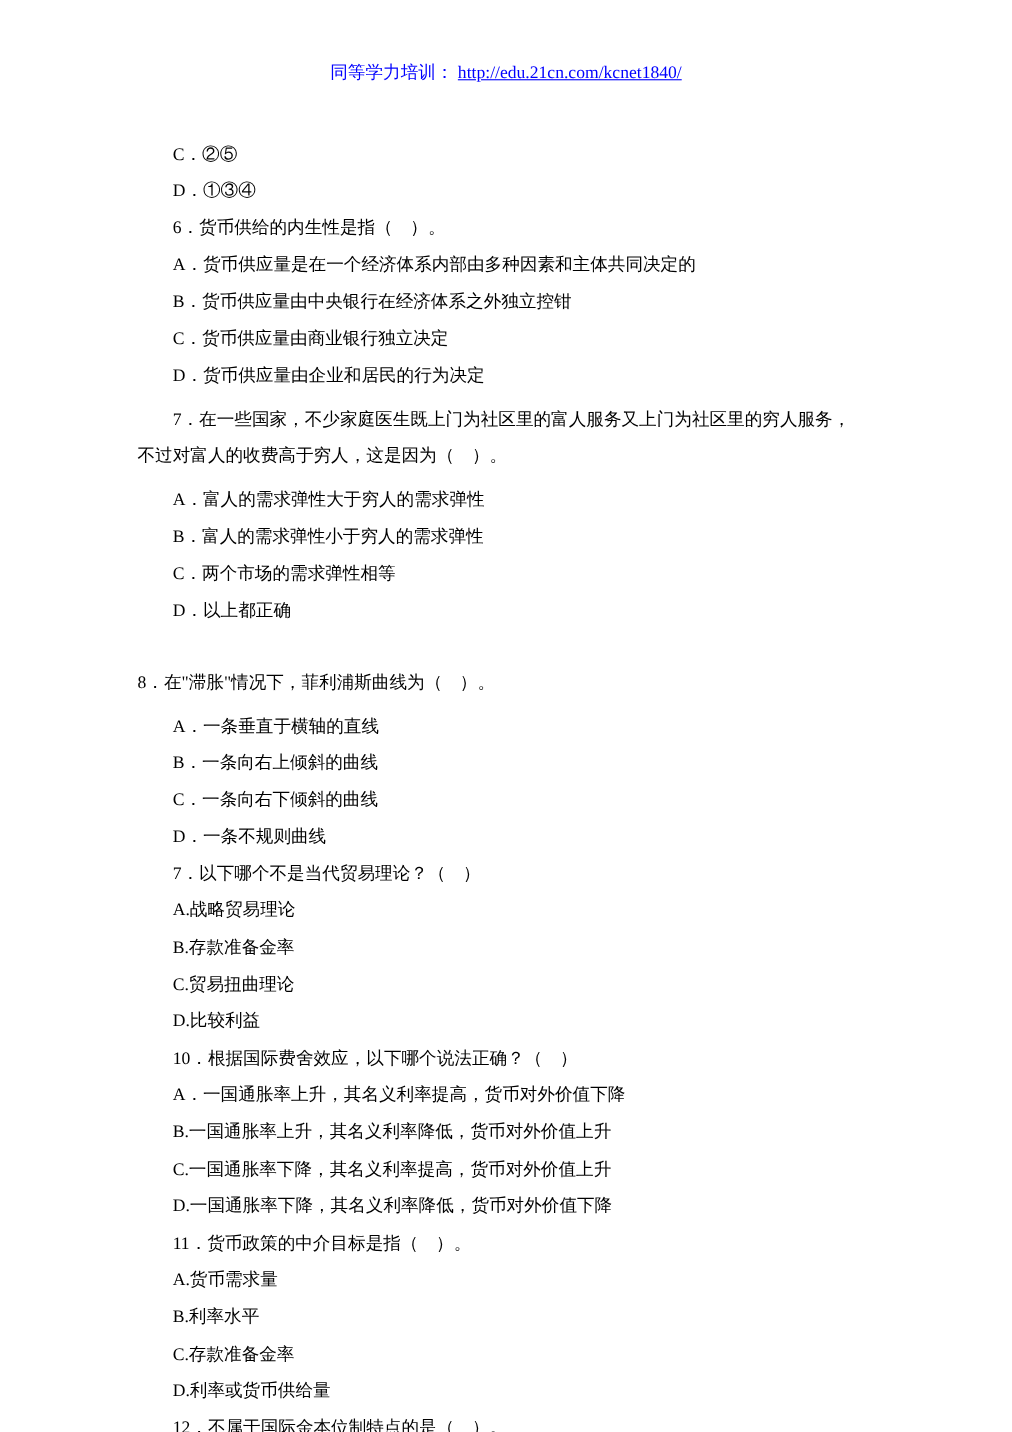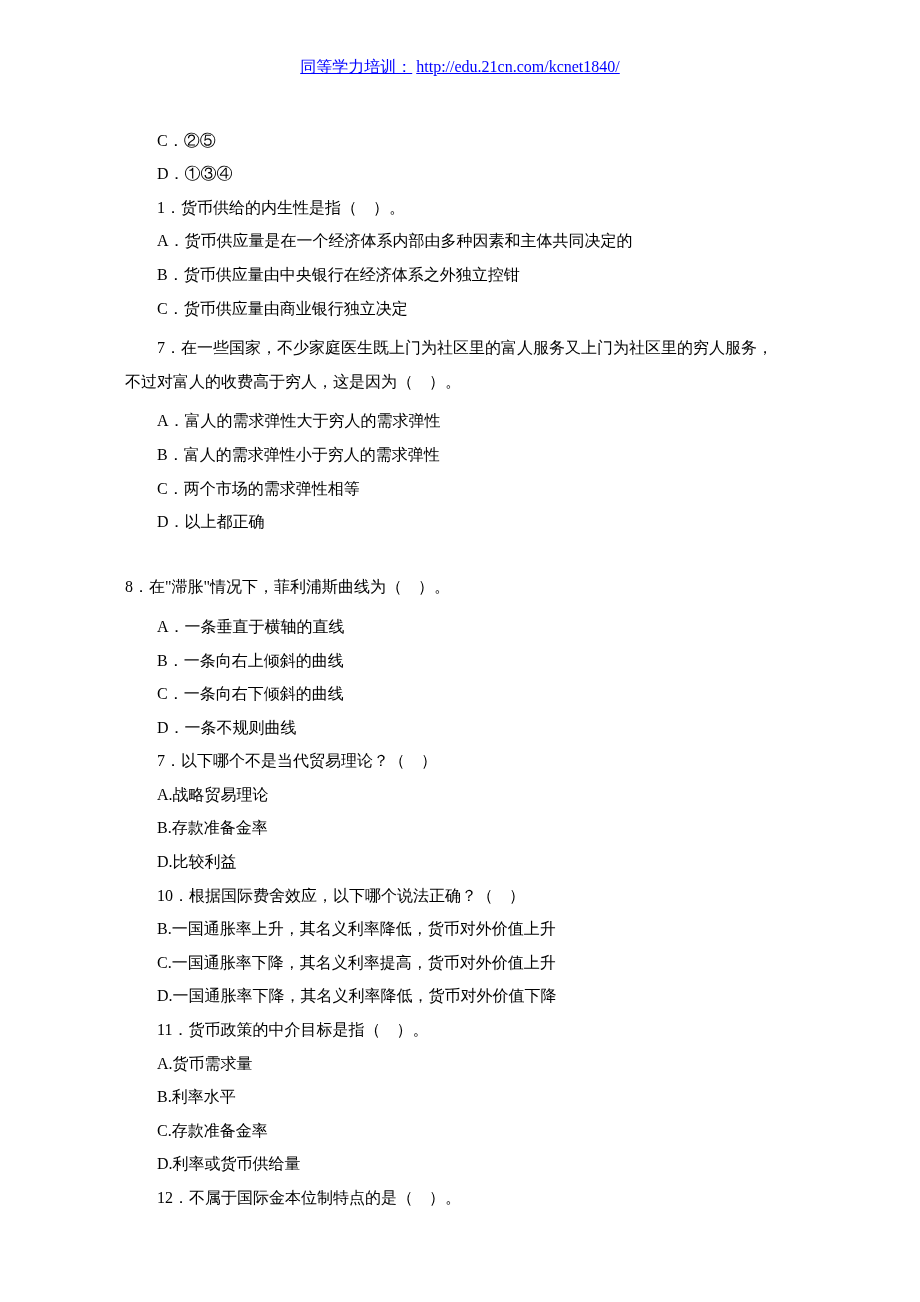--- a/index.html
+++ b/index.html
@@ -15,21 +15,20 @@
       font-size: 16px;
       line-height: 2.1;
       color: #000;
     }
     .header {
       text-align: center;
       margin-bottom: 40px;
     }
     .header-link-label {
       color: #0000ff;
-      text-decoration: underline;
     }
     .header-link-url {
       color: #0000ff;
       text-decoration: underline;
     }
     .content {
       text-align: left;
     }
     .block {
       margin-bottom: 6px;
@@ -59,24 +58,25 @@
 
 <div class="header">
   <a class="header-link-label">同等学力培训：</a>
   <a class="header-link-url">http://edu.21cn.com/kcnet1840/</a>
 </div>
 
 <div class="content" id="content">
     <div class="block indented">
       <div class="line">C．②⑤</div>
       <div class="line">D．①③④</div>
-      <div class="line">1．货币供给的内生性是指（    ）。</div>
+      <div class="line">6．货币供给的内生性是指（    ）。</div>
       <div class="line">A．货币供应量是在一个经济体系内部由多种因素和主体共同决定的</div>
       <div class="line">B．货币供应量由中央银行在经济体系之外独立控钳</div>
       <div class="line">C．货币供应量由商业银行独立决定</div>
+      <div class="line">D．货币供应量由企业和居民的行为决定</div>
     </div>
     <div class="block wrapped">
       <div class="line first">7．在一些国家，不少家庭医生既上门为社区里的富人服务又上门为社区里的穷人服务，</div>
       <div class="line rest">不过对富人的收费高于穷人，这是因为（    ）。</div>
     </div>
     <div class="block indented">
       <div class="line">A．富人的需求弹性大于穷人的需求弹性</div>
       <div class="line">B．富人的需求弹性小于穷人的需求弹性</div>
       <div class="line">C．两个市场的需求弹性相等</div>
       <div class="line">D．以上都正确</div>
@@ -86,22 +86,24 @@
       <div class="line">8．在"滞胀"情况下，菲利浦斯曲线为（    ）。</div>
     </div>
     <div class="block indented">
       <div class="line">A．一条垂直于横轴的直线</div>
       <div class="line">B．一条向右上倾斜的曲线</div>
       <div class="line">C．一条向右下倾斜的曲线</div>
       <div class="line">D．一条不规则曲线</div>
       <div class="line">7．以下哪个不是当代贸易理论？（    ）</div>
       <div class="line">A.战略贸易理论</div>
       <div class="line">B.存款准备金率</div>
+      <div class="line">C.贸易扭曲理论</div>
       <div class="line">D.比较利益</div>
       <div class="line">10．根据国际费舍效应，以下哪个说法正确？（    ）</div>
+      <div class="line">A．一国通胀率上升，其名义利率提高，货币对外价值下降</div>
       <div class="line">B.一国通胀率上升，其名义利率降低，货币对外价值上升</div>
       <div class="line">C.一国通胀率下降，其名义利率提高，货币对外价值上升</div>
       <div class="line">D.一国通胀率下降，其名义利率降低，货币对外价值下降</div>
       <div class="line">11．货币政策的中介目标是指（    ）。</div>
       <div class="line">A.货币需求量</div>
       <div class="line">B.利率水平</div>
       <div class="line">C.存款准备金率</div>
       <div class="line">D.利率或货币供给量</div>
       <div class="line">12．不属于国际金本位制特点的是（    ）。</div>
     </div>

